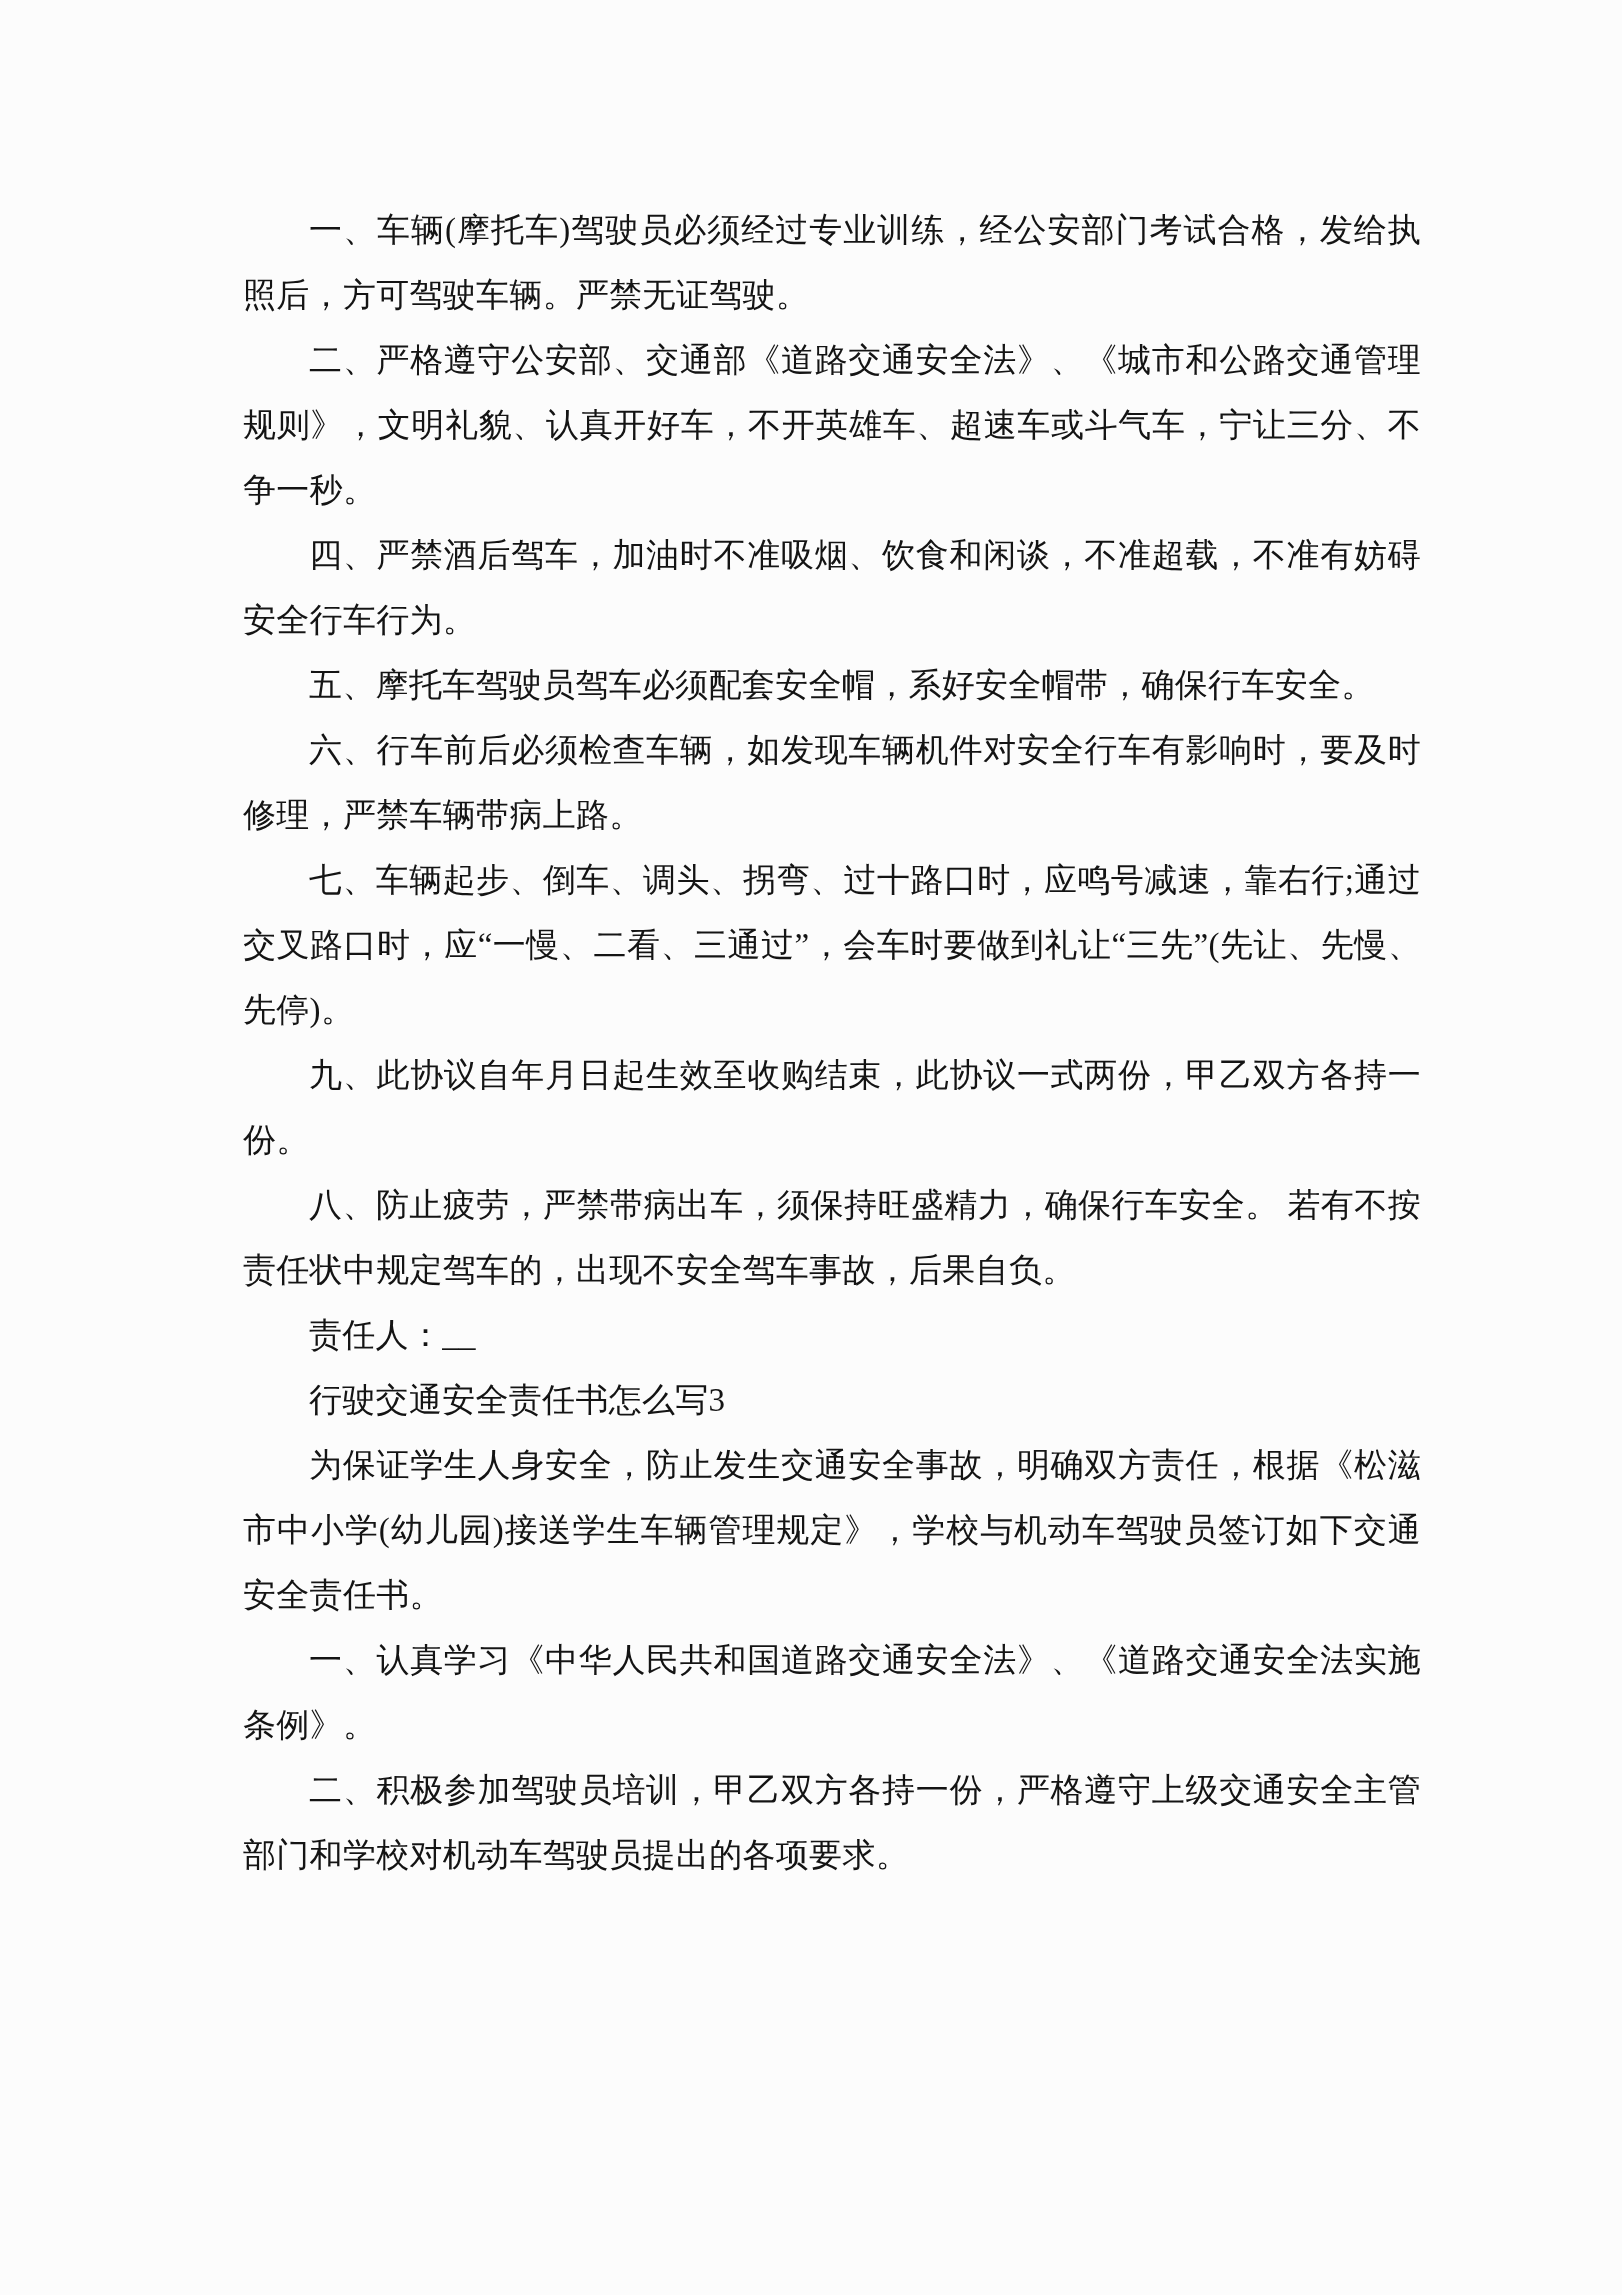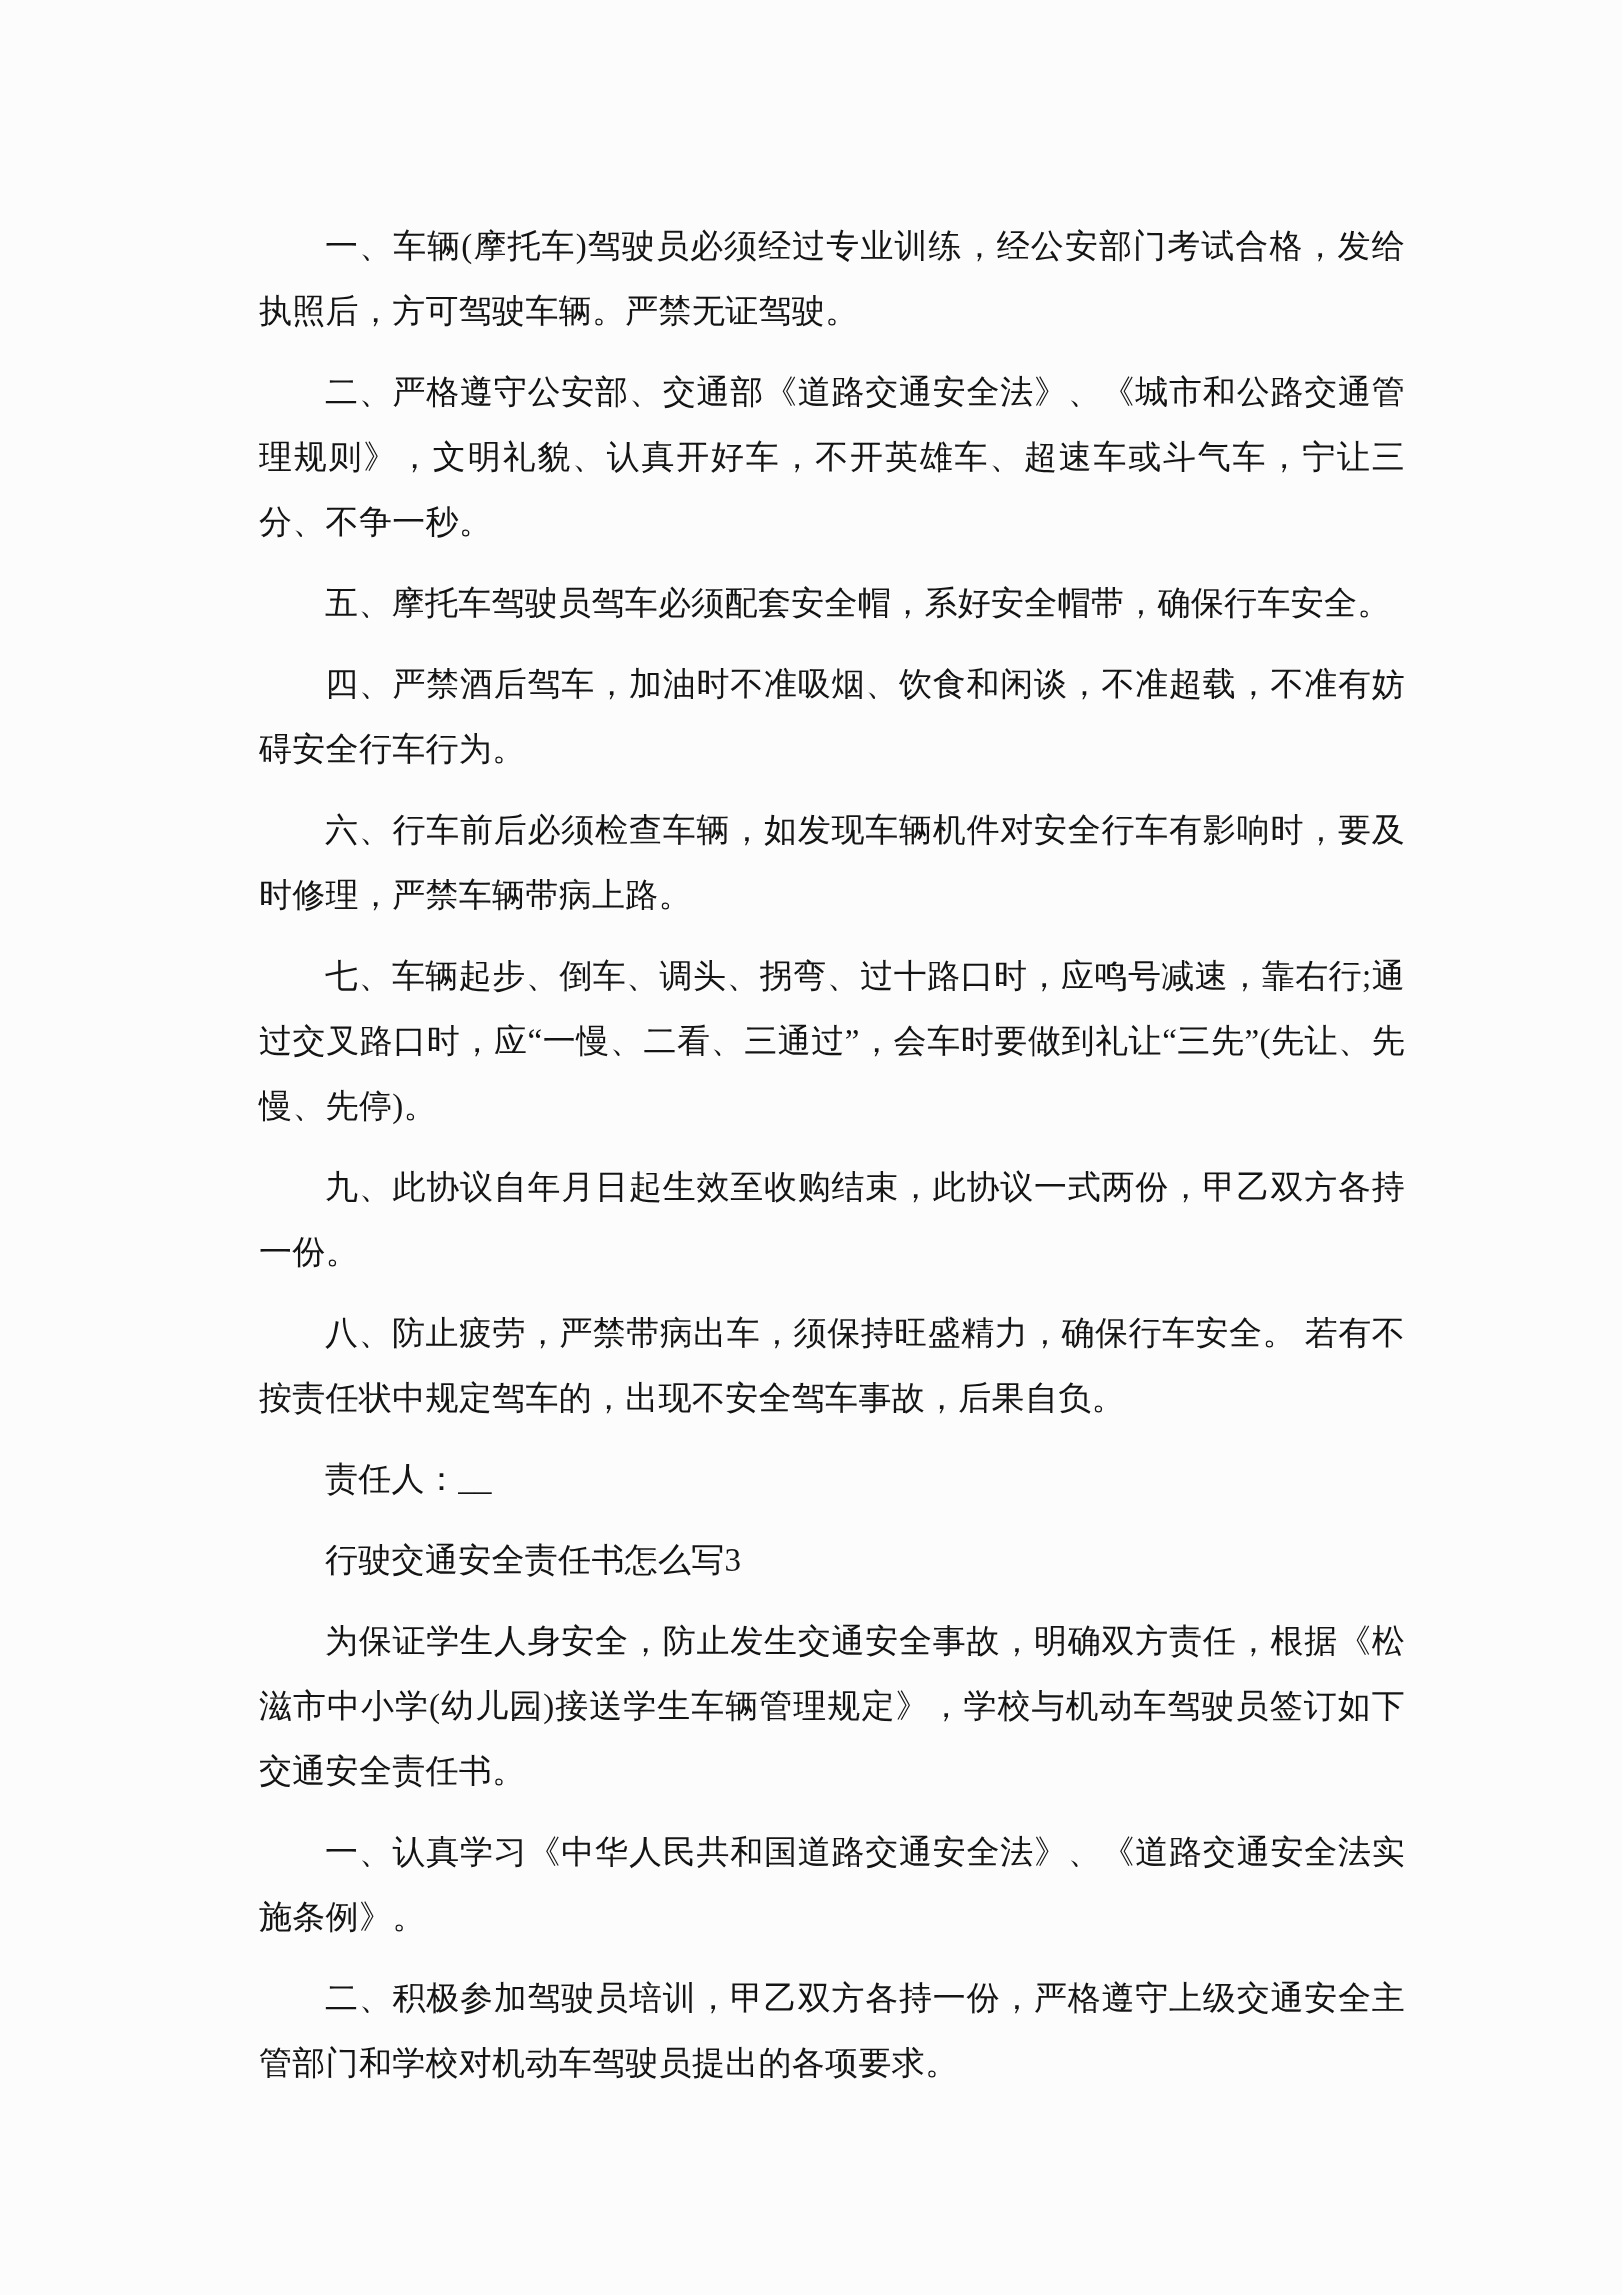--- a/index.html
+++ b/index.html
@@ -13,42 +13,42 @@
     overflow: hidden;
   }
   .page {
     box-sizing: border-box;
     width: 1623px;
     height: 2295px;
     padding: 198px 202px 0 243px;
     background: #fcfcfc;
   }
   .doc-text p {
-    margin: 16px;
+    margin: 0;
     padding: 0;
     font-family: "Liberation Serif", "DejaVu Serif", serif;
     font-size: 33px;
     line-height: 65px;
     color: #141414;
     text-align: justify;
     text-justify: inter-character;
     text-indent: 2em;
     word-break: break-all;
     letter-spacing: 0.3px;
   }
 </style>
 </head>
 <body>
 
 <div class="page">
   <div class="doc-text">
     <p>一、车辆(摩托车)驾驶员必须经过专业训练，经公安部门考试合格，发给执照后，方可驾驶车辆。严禁无证驾驶。</p>
     <p>二、严格遵守公安部、交通部《道路交通安全法》、《城市和公路交通管理规则》，文明礼貌、认真开好车，不开英雄车、超速车或斗气车，宁让三分、不争一秒。</p>
+    <p>四、严禁酒后驾车，加油时不准吸烟、饮食和闲谈，不准超载，不准有妨碍安全行车行为。</p>
     <p>五、摩托车驾驶员驾车必须配套安全帽，系好安全帽带，确保行车安全。</p>
-    <p>四、严禁酒后驾车，加油时不准吸烟、饮食和闲谈，不准超载，不准有妨碍安全行车行为。</p>
     <p>六、行车前后必须检查车辆，如发现车辆机件对安全行车有影响时，要及时修理，严禁车辆带病上路。</p>
     <p>七、车辆起步、倒车、调头、拐弯、过十路口时，应鸣号减速，靠右行;通过交叉路口时，应“一慢、二看、三通过”，会车时要做到礼让“三先”(先让、先慢、先停)。</p>
     <p>九、此协议自年月日起生效至收购结束，此协议一式两份，甲乙双方各持一份。</p>
     <p>八、防止疲劳，严禁带病出车，须保持旺盛精力，确保行车安全。 若有不按责任状中规定驾车的，出现不安全驾车事故，后果自负。</p>
     <p>责任人：__</p>
     <p>行驶交通安全责任书怎么写3</p>
     <p>为保证学生人身安全，防止发生交通安全事故，明确双方责任，根据《松滋市中小学(幼儿园)接送学生车辆管理规定》，学校与机动车驾驶员签订如下交通安全责任书。</p>
     <p>一、认真学习《中华人民共和国道路交通安全法》、《道路交通安全法实施条例》。</p>
     <p>二、积极参加驾驶员培训，甲乙双方各持一份，严格遵守上级交通安全主管部门和学校对机动车驾驶员提出的各项要求。</p>
   </div>

